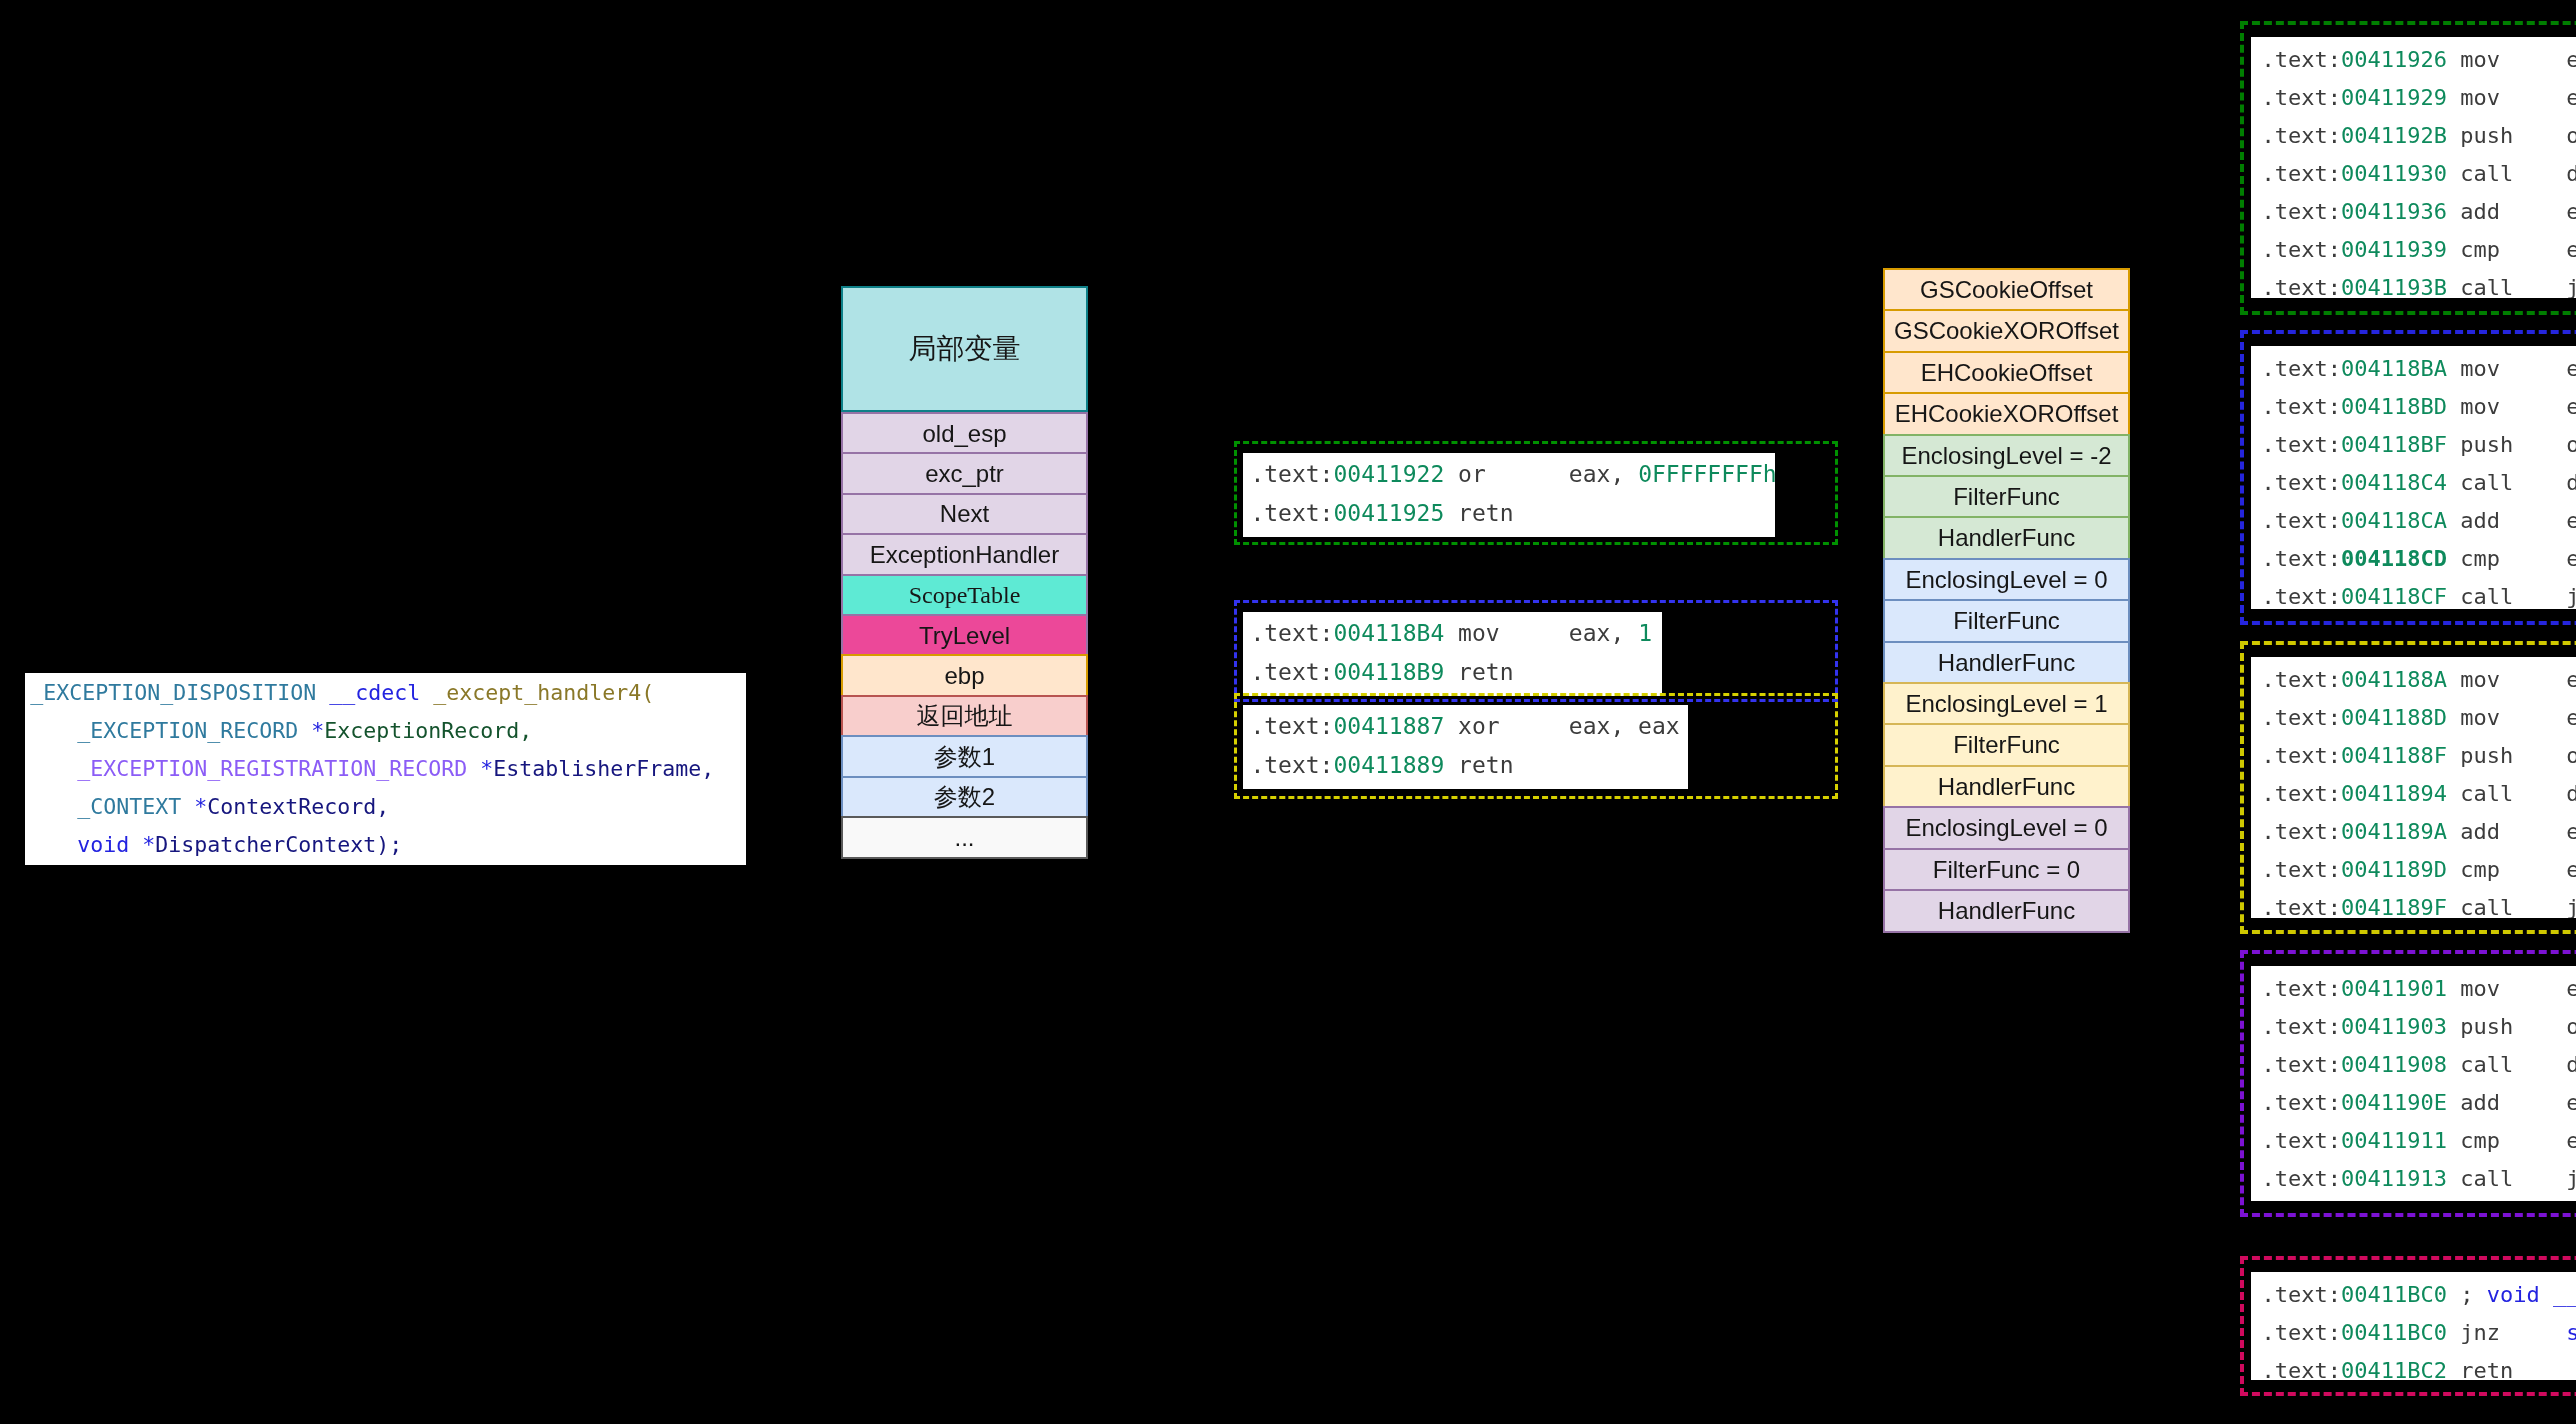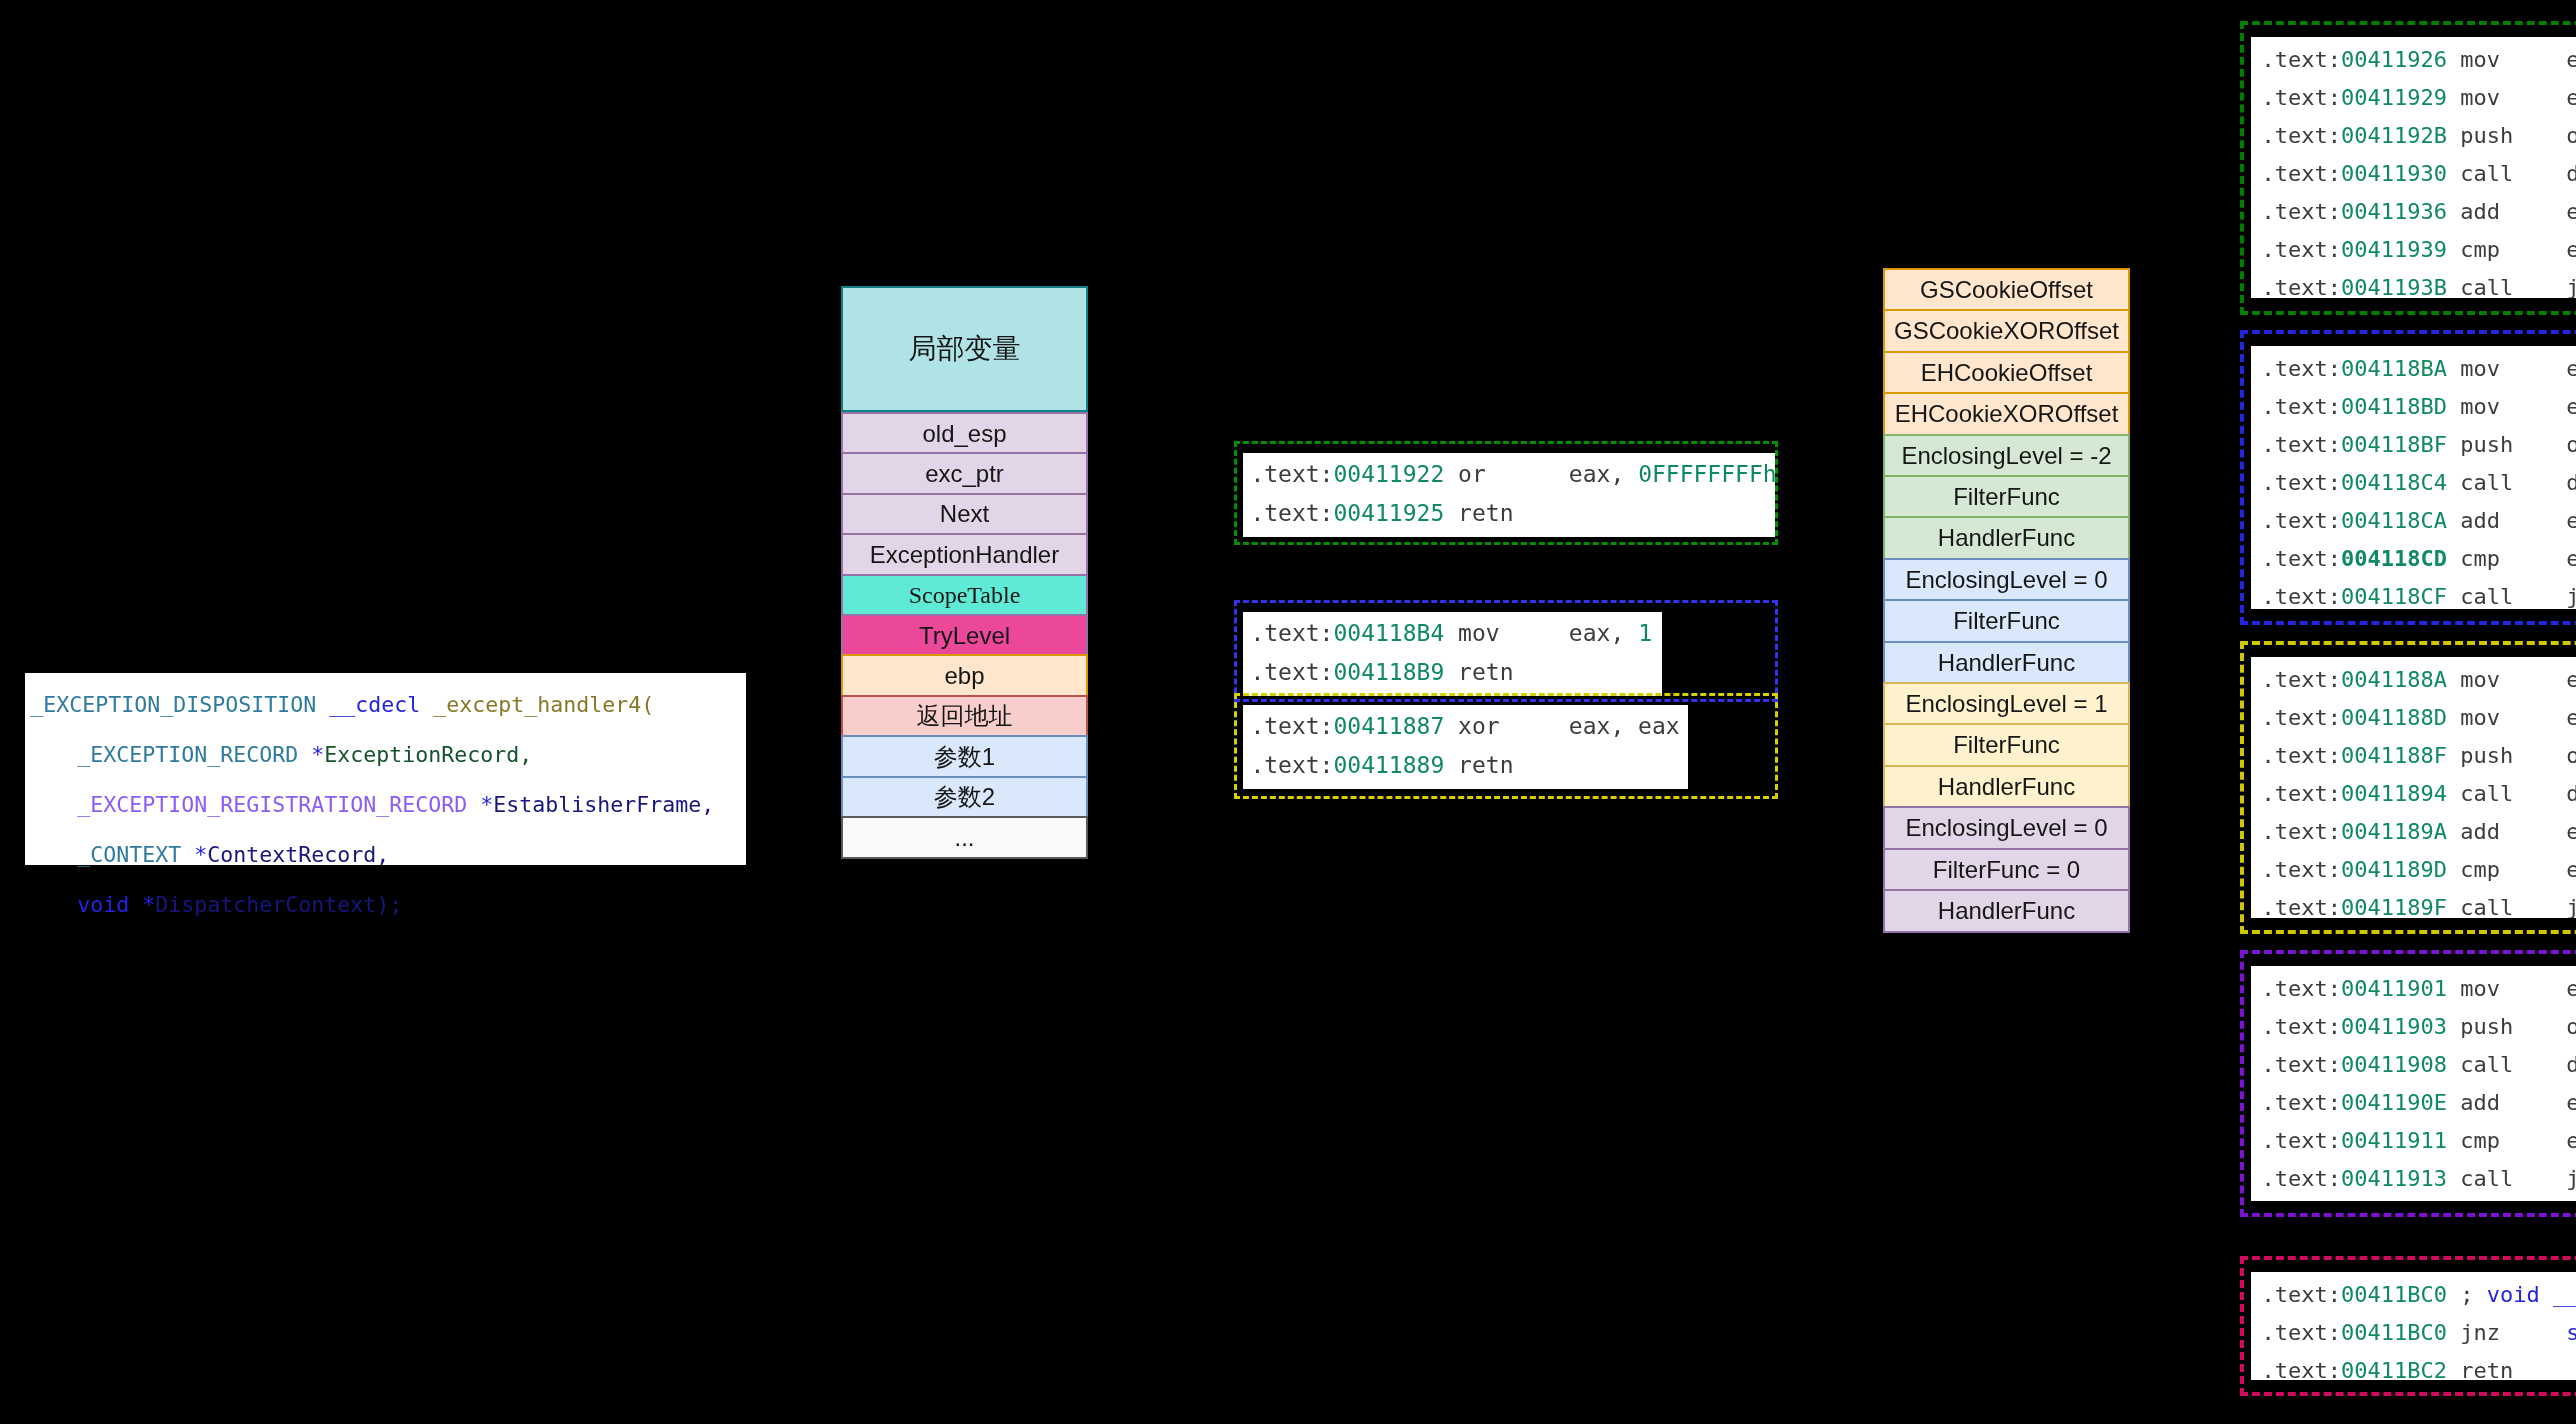--- a/index.html
+++ b/index.html
@@ -2,36 +2,36 @@
 <html style="font-size:8.2px"><head>
 <meta charset="utf-8">
 <style>
   html,body{margin:0;padding:0;background:#000;}
   .canvas{position:relative;width:3273px;height:1424px;background:#000;overflow:hidden;
           font-family:"DejaVu Sans Mono",monospace;}
 
   
   .func-box{position:absolute;left:25px;top:673px;width:721px;height:192px;background:#ffffff;
             font-size:21.6px;line-height:38px;padding:1px 0 0 5.2px;box-sizing:border-box;}
-  .func-box .code-line{white-space:pre;margin-top:12px;}
+  .func-box .code-line{white-space:pre;}
   .func-box .code-line.indent{padding-left:47px;}
 
   
   .vtable{position:absolute;font-family:"Liberation Sans","DejaVu Sans",sans-serif;color:#161616;}
   .stack-table{left:822px;top:286px;width:247px;padding-left:19px;}
   .scope-table{left:1883px;top:268px;width:247px;}
   .cell{box-sizing:border-box;width:100%;border:2.6px solid #888;display:flex;align-items:center;
         justify-content:center;font-size:24px;margin-top:-2.6px;background:#fff;text-align:center;}
   .cell:first-child{margin-top:0;}
   .stack-header{height:126px;font-size:28px;}
   .stack-row{height:43px;}
   .scope-row{height:44px;}
 
   
-  .snippet{position:absolute;left:1234px;width:544px;border:3.6px dashed #888;box-sizing:border-box;}
+  .snippet{position:absolute;left:1234px;width:604px;border:3.6px dashed #888;box-sizing:border-box;}
   .snip-a{top:441px;height:104px;}
   .snip-b{top:600px;height:102px;}
   .snip-c{top:693px;height:106px;}
   .snip-inner{position:absolute;left:6.2px;top:9.3px;background:#fff;padding:2.1px 6.2px 4.1px 7.2px;
               font-size:23px;line-height:39px;}
   .snip-a .snip-inner{width:518px;}
   .snip-b .snip-inner{width:405px;}
   .snip-c .snip-inner{width:431px;}
   .code-line{white-space:pre;}
 

